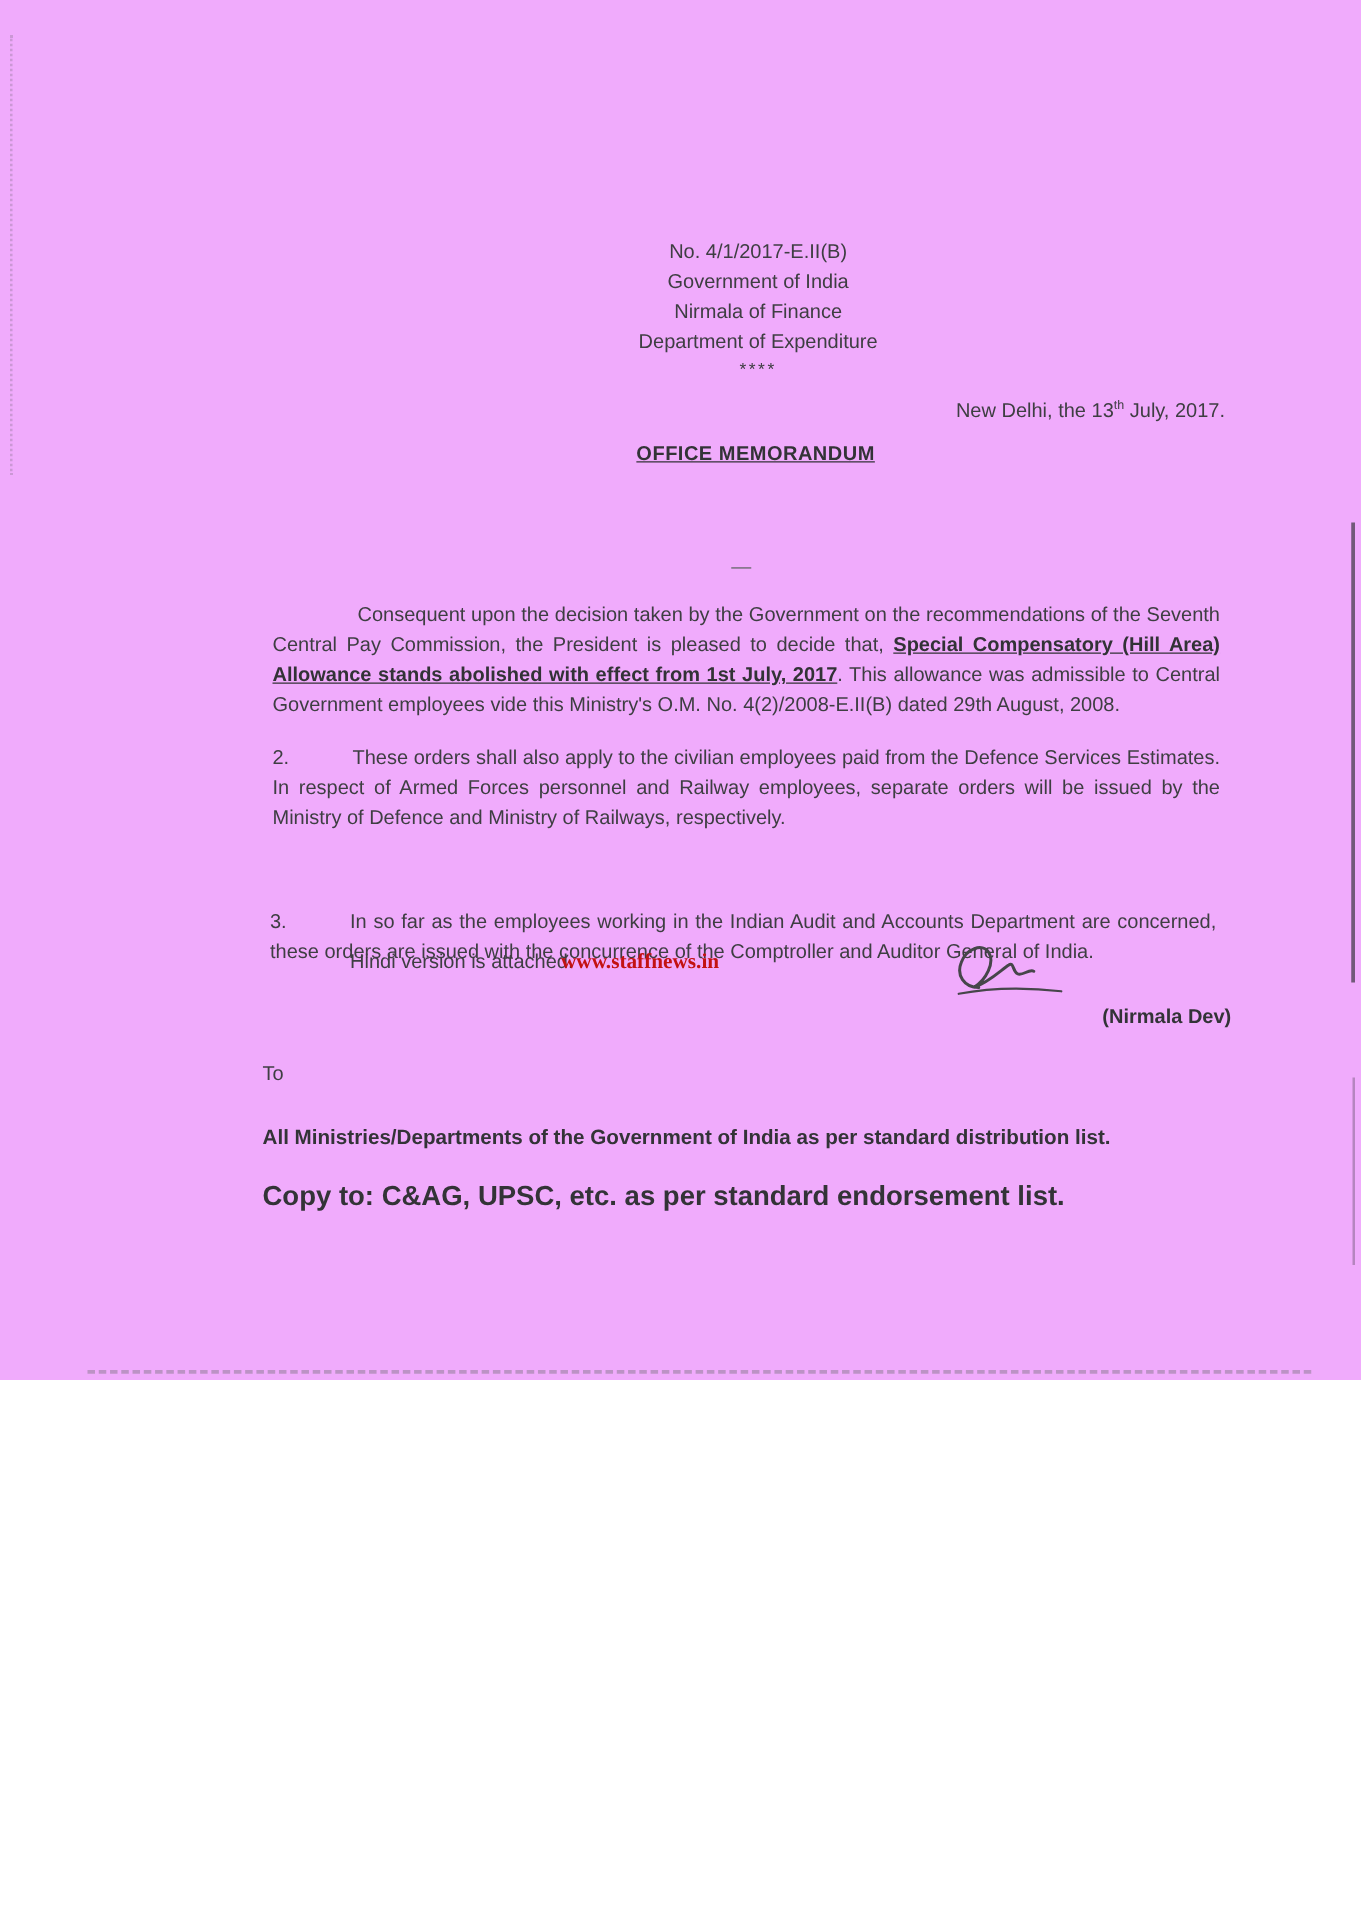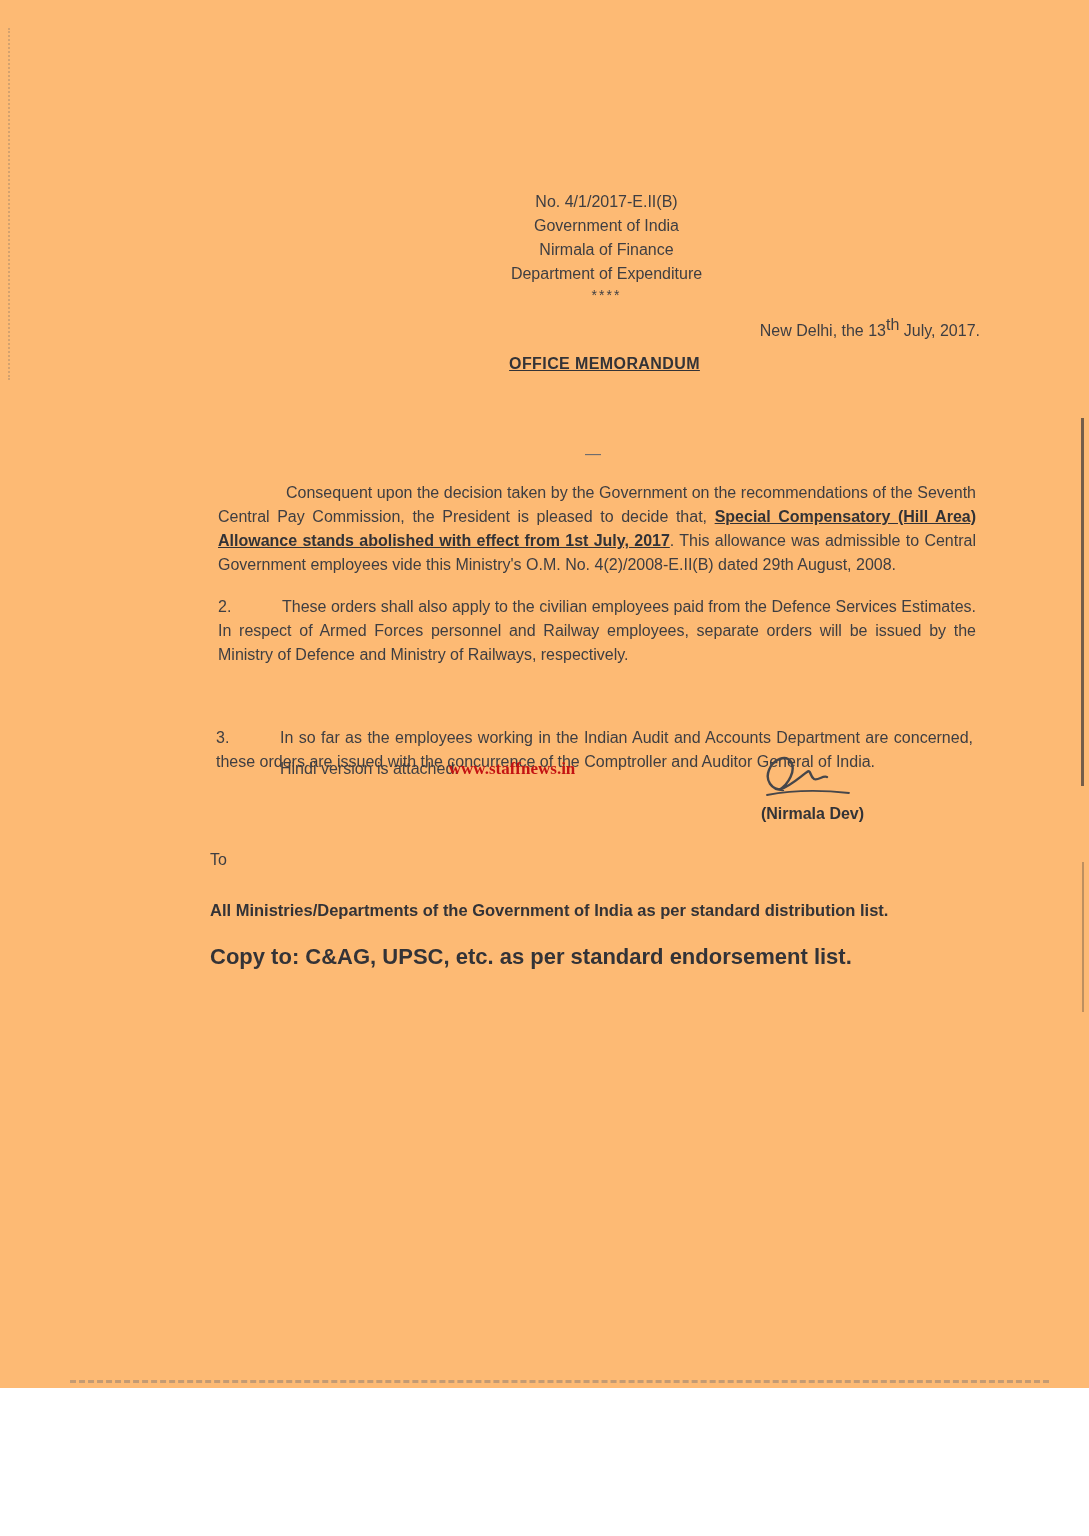--- a/index.html
+++ b/index.html
@@ -3,22 +3,22 @@
 <meta charset="utf-8">
 <style>
   html, body {
     margin: 0;
     padding: 0;
     background: #ffffff;
   }
   .page {
     position: relative;
     width: 1089px;
-    height: 1388px;
-    background: #fdba74;
+    height: 1104px;
+    background: #f0abfc;
     color: #3e3e42;
     font-family: "Liberation Sans", "DejaVu Sans", sans-serif;
     font-size: 16px;
     line-height: 24px;
     overflow: hidden;
   }
 
   
   .header-block {
     position: absolute;
@@ -30,21 +30,21 @@
   .header-inner { display: inline-block; transform: translateX(62px); }
   .header-line { white-space: nowrap; }
   .stars { letter-spacing: 2px; font-size: 14px; line-height: 18px; }
 
   .dateline {
     position: absolute;
     top: 313px;
     right: 109px;
     white-space: nowrap;
   }
-  .dateline sup { font-size: 16px; }
+  .dateline sup { font-size: 10px; }
 
   .om-title {
     position: absolute;
     top: 352px;
     left: 0;
     width: 100%;
     text-align: center;
   }
   .om-title .title-text {
     display: inline-block;
@@ -101,21 +101,21 @@
     color: #c31212;
     font-size: 17px;
     margin-left: -10px;
   }
 
   .signature-block {
     position: absolute;
     top: 746px;
     left: 640px;
     width: 345px;
-    text-align: center;
+    text-align: right;
   }
   .signature-scribble { display: block; margin: 0 auto; }
   .signatory-name { font-weight: bold; color: #333337; }
   .signatory-title { white-space: nowrap; }
 
   .to-label { position: absolute; top: 848px; left: 210px; }
   .distribution {
     position: absolute;
     top: 898px;
     left: 210px;

